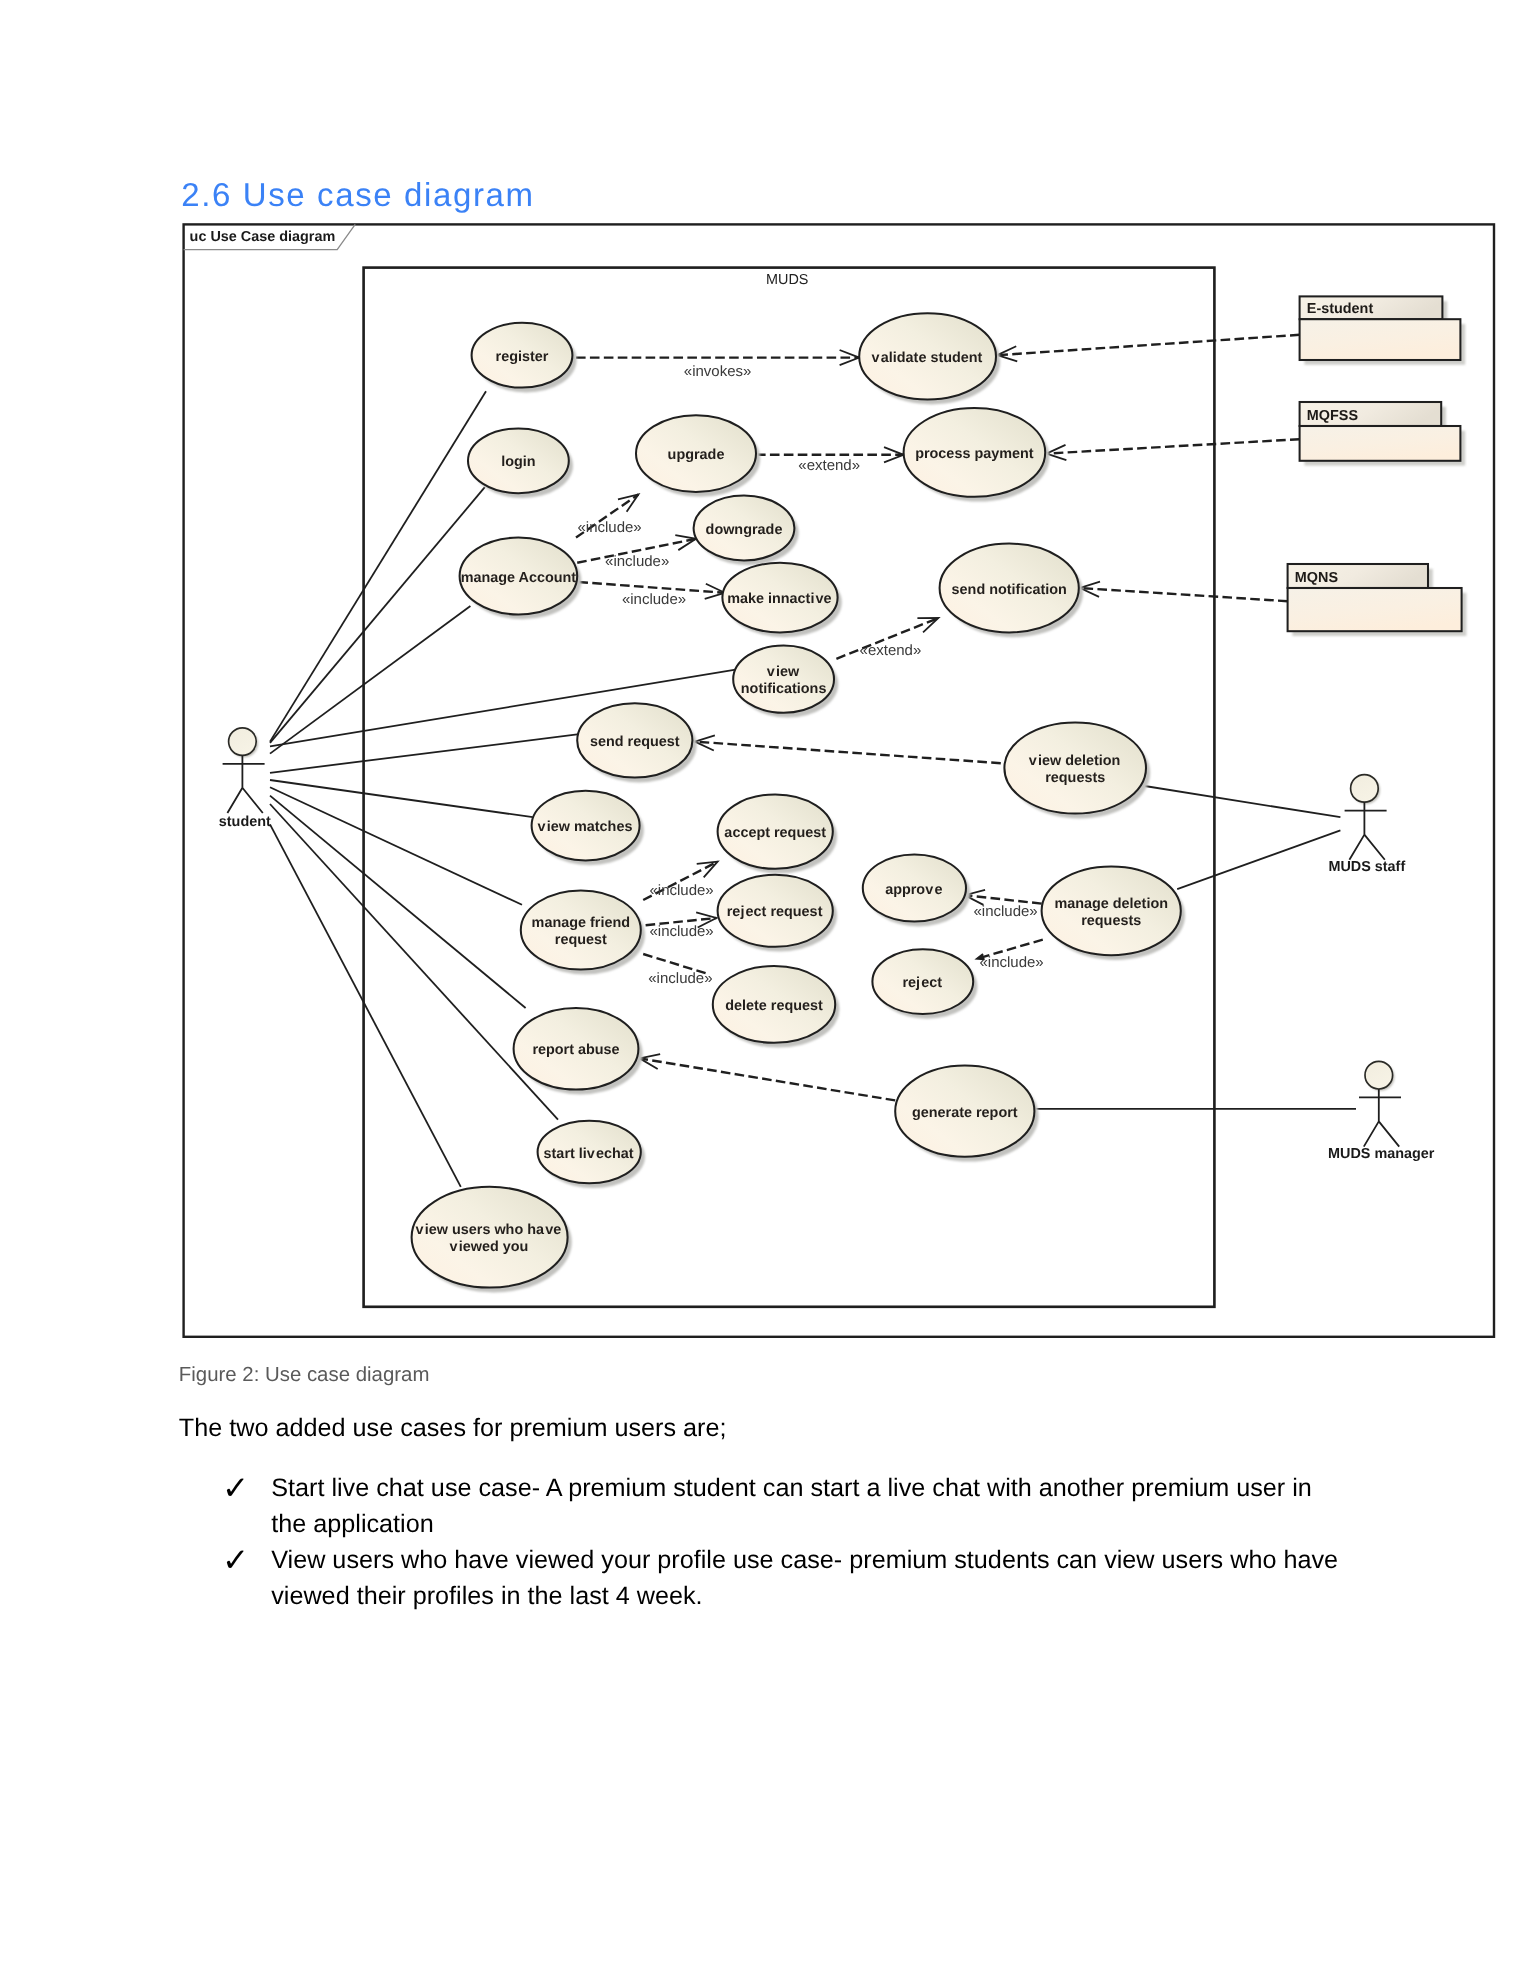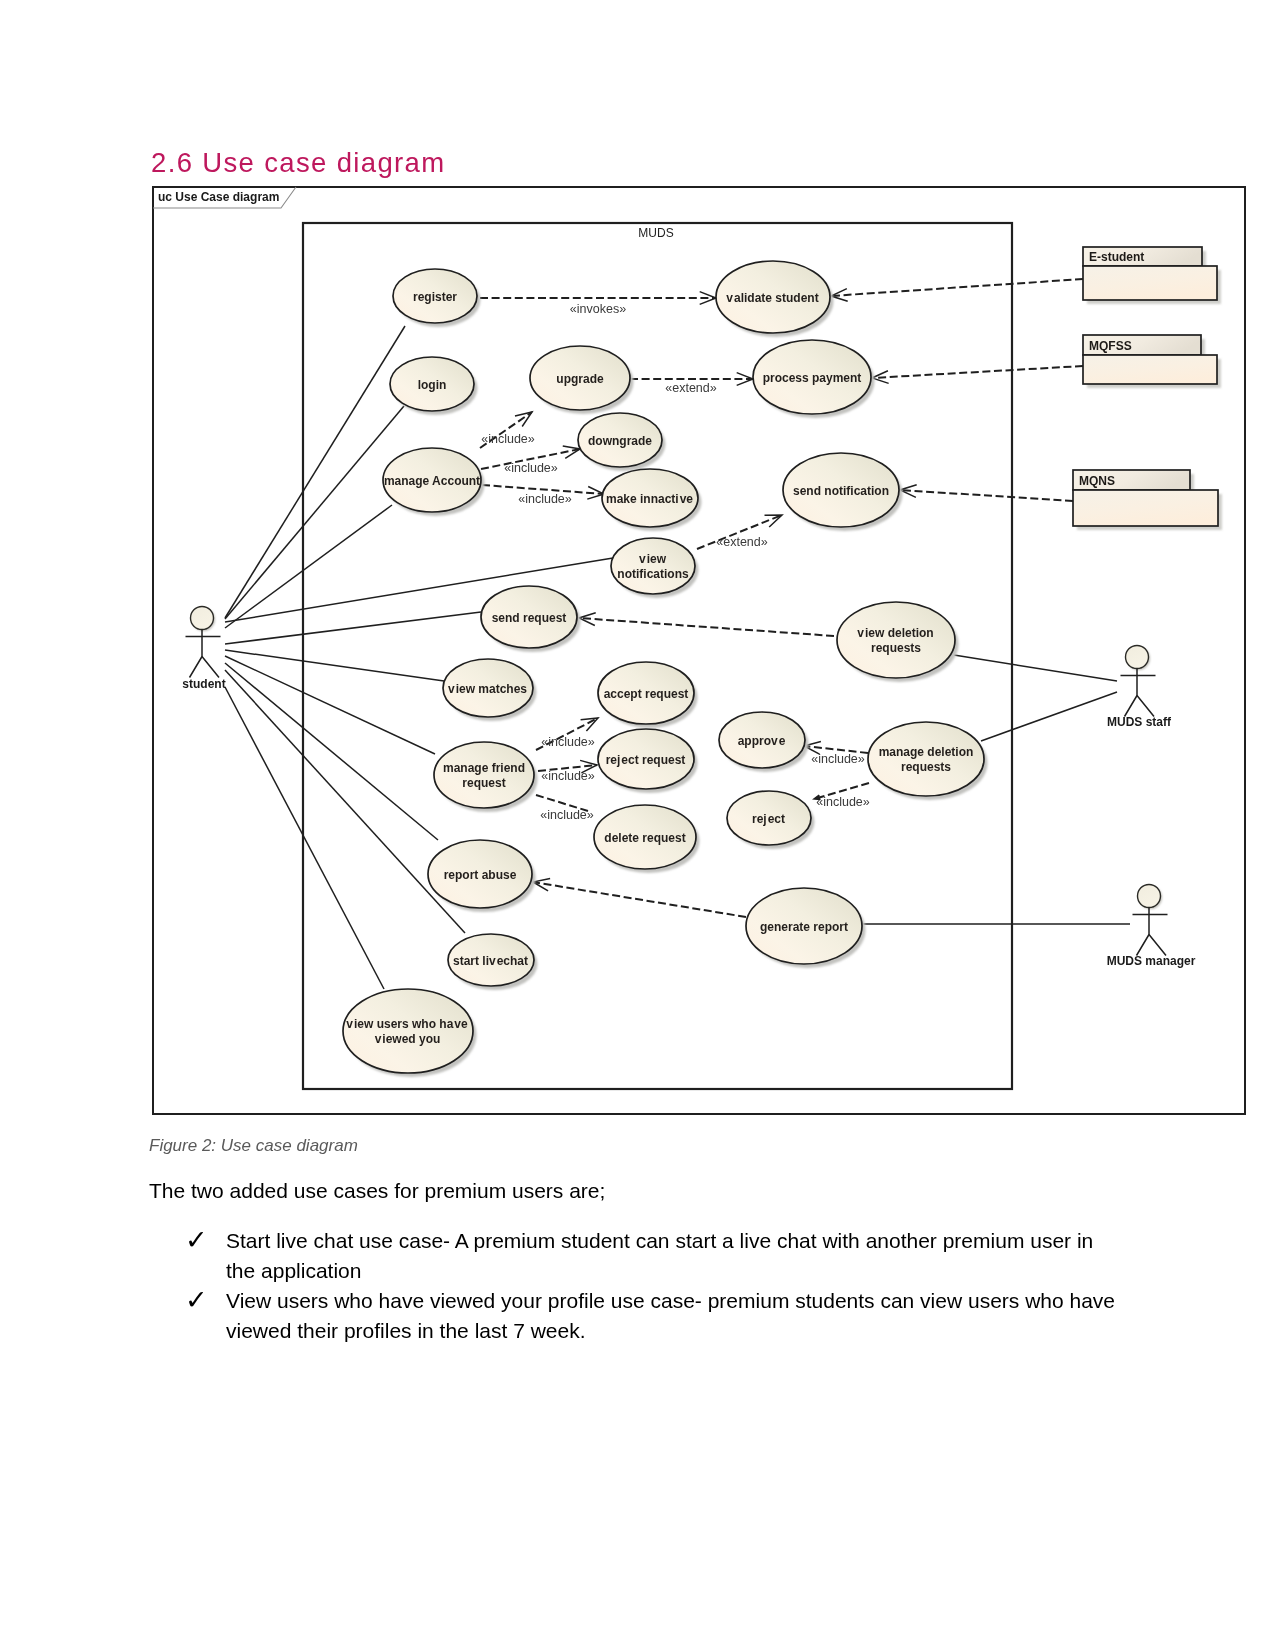--- a/index.html
+++ b/index.html
@@ -1,20 +1,20 @@
 <!DOCTYPE html>
 <html><head>
 <meta charset="utf-8">
 <style>
   html,body{margin:0;padding:0;background:#fff;}
   body{width:1275px;height:1650px;font-family:"Liberation Sans",sans-serif;}
   .page{position:relative;width:1275px;height:1650px;background:#fff;overflow:hidden;}
-  #heading{position:absolute;left:151px;top:147px;font-size:27.5px;letter-spacing:1.35px;color:#be185d;font-weight:400;white-space:nowrap;}
+  #heading{position:absolute;left:151px;top:147px;font-size:27.5px;letter-spacing:1.35px;color:#3b82f6;font-weight:400;white-space:nowrap;}
   #figwrap{position:absolute;left:0;top:0;width:1175px;height:1140px;}
-  #caption{position:absolute;left:149px;top:1136px;font-size:17px;font-style:italic;color:#5a5a5a;white-space:nowrap;}
+  #caption{position:absolute;left:149px;top:1136px;font-size:17px;color:#5a5a5a;white-space:nowrap;}
   #para{position:absolute;left:149px;top:1179px;font-size:21px;color:#000;white-space:nowrap;text-align:right;}
   #bullets{position:absolute;left:185px;top:1226px;width:932px;}
   .bullet{display:flex;font-size:21px;line-height:30px;color:#000;margin:0;}
   .chk{width:41px;flex:0 0 41px;text-align:left;font-size:27px;line-height:27px;padding-top:1px;box-sizing:border-box;}
   .btext{flex:1;}
   svg{display:block;}
   text{font-family:"Liberation Sans",sans-serif;}
 </style>
 </head>
 <body>
@@ -322,16 +322,16 @@
     </div>
   <div id="caption">Figure 2: Use case diagram</div>
   <div id="para">The two added use cases for premium users are;</div>
   <div id="bullets">
       <div class="bullet">
         <div class="chk">✓</div>
         <div class="btext">Start live chat use case- A premium student can start a live chat with another premium user in the application</div>
       </div>
       <div class="bullet">
         <div class="chk">✓</div>
-        <div class="btext">View users who have viewed your profile use case- premium students can view users who have viewed their profiles in the last 7 week.</div>
+        <div class="btext">View users who have viewed your profile use case- premium students can view users who have viewed their profiles in the last 4 week.</div>
       </div>
     </div>
 </div>
 
 </body></html>

